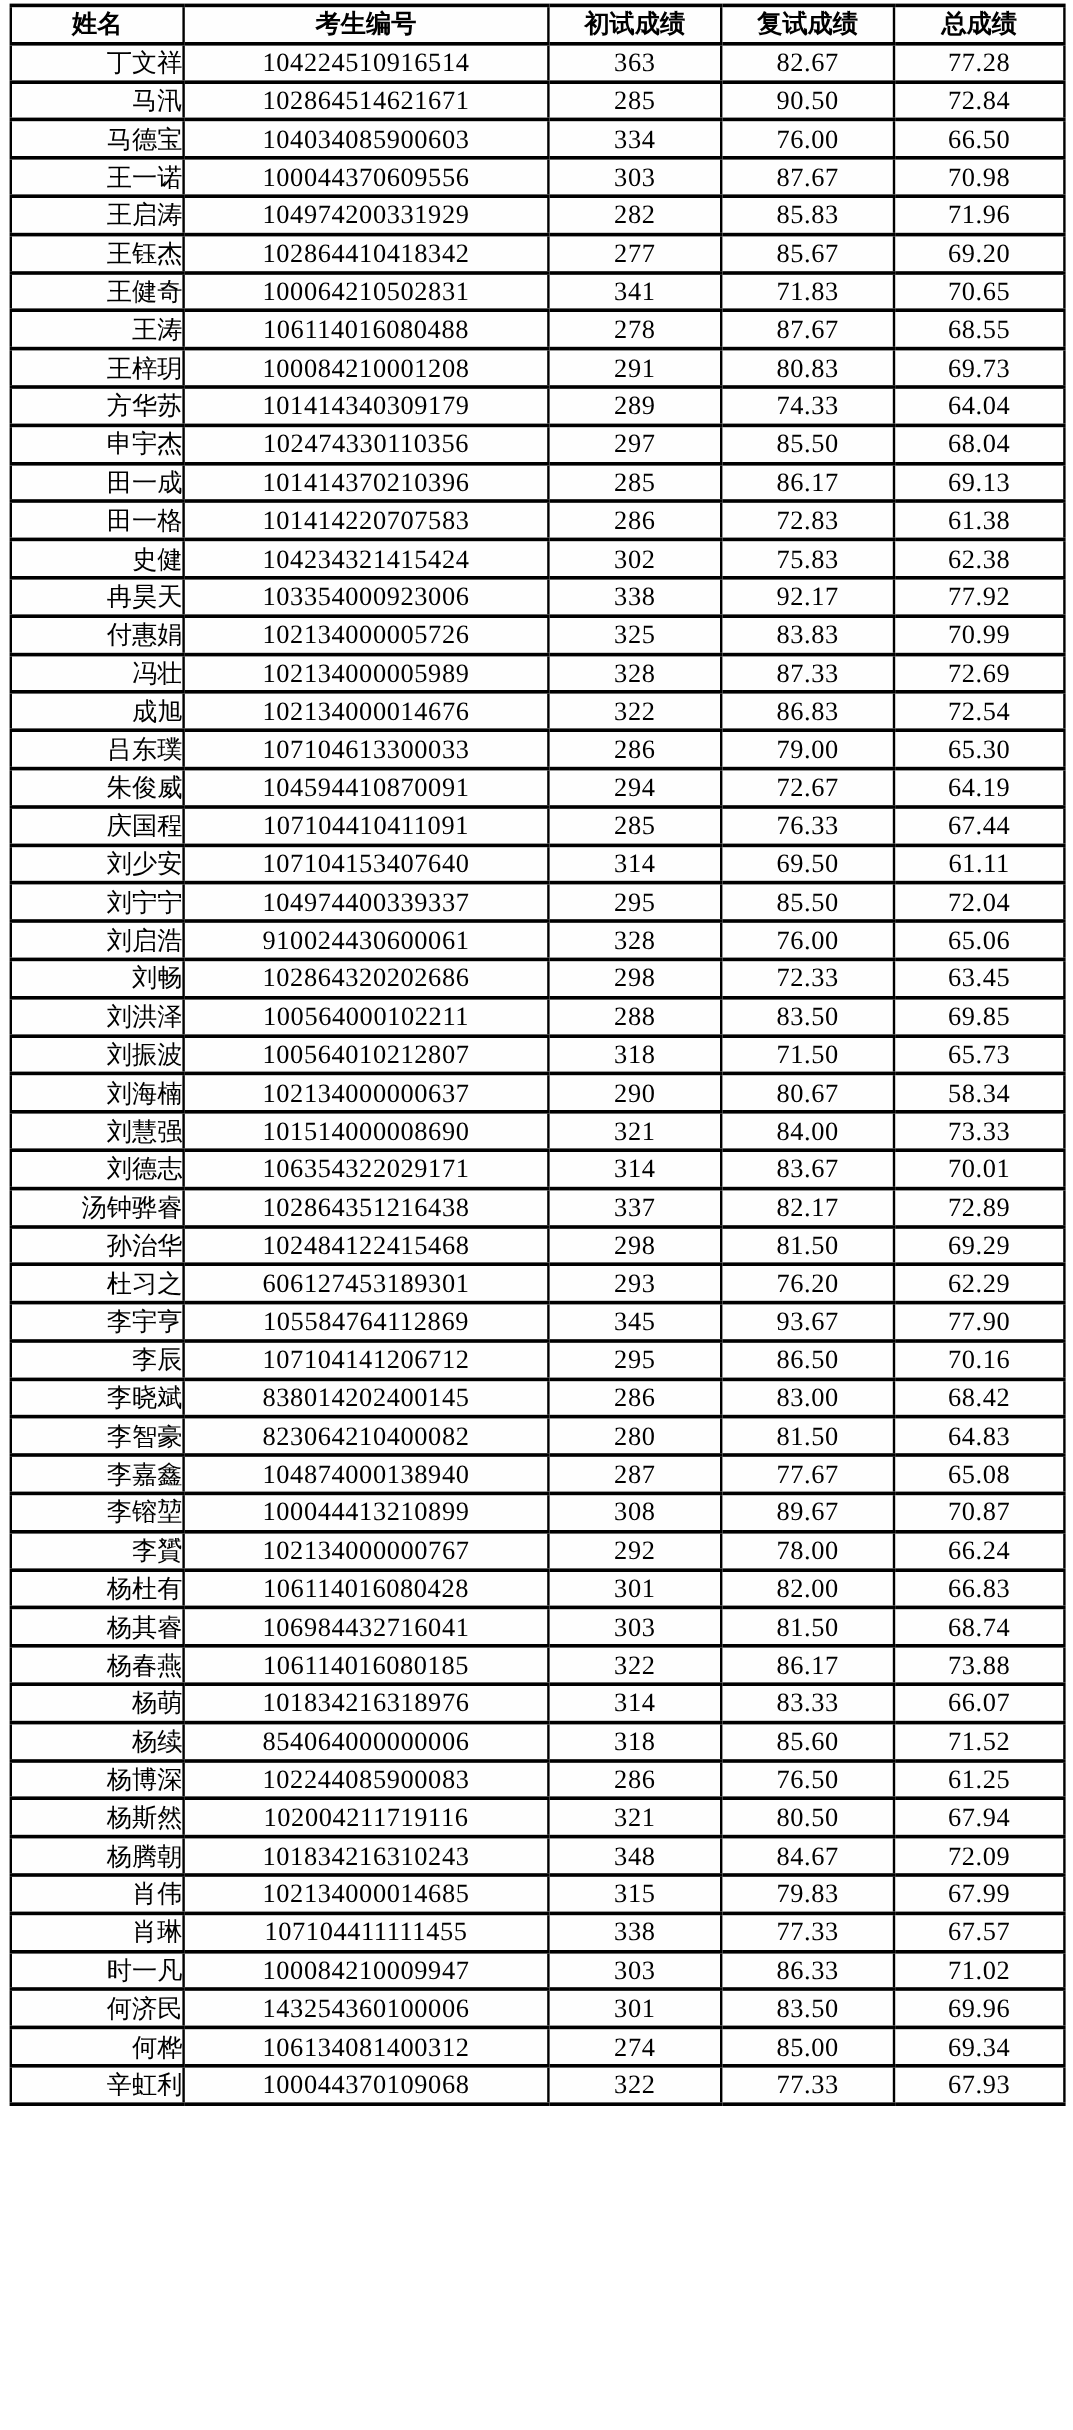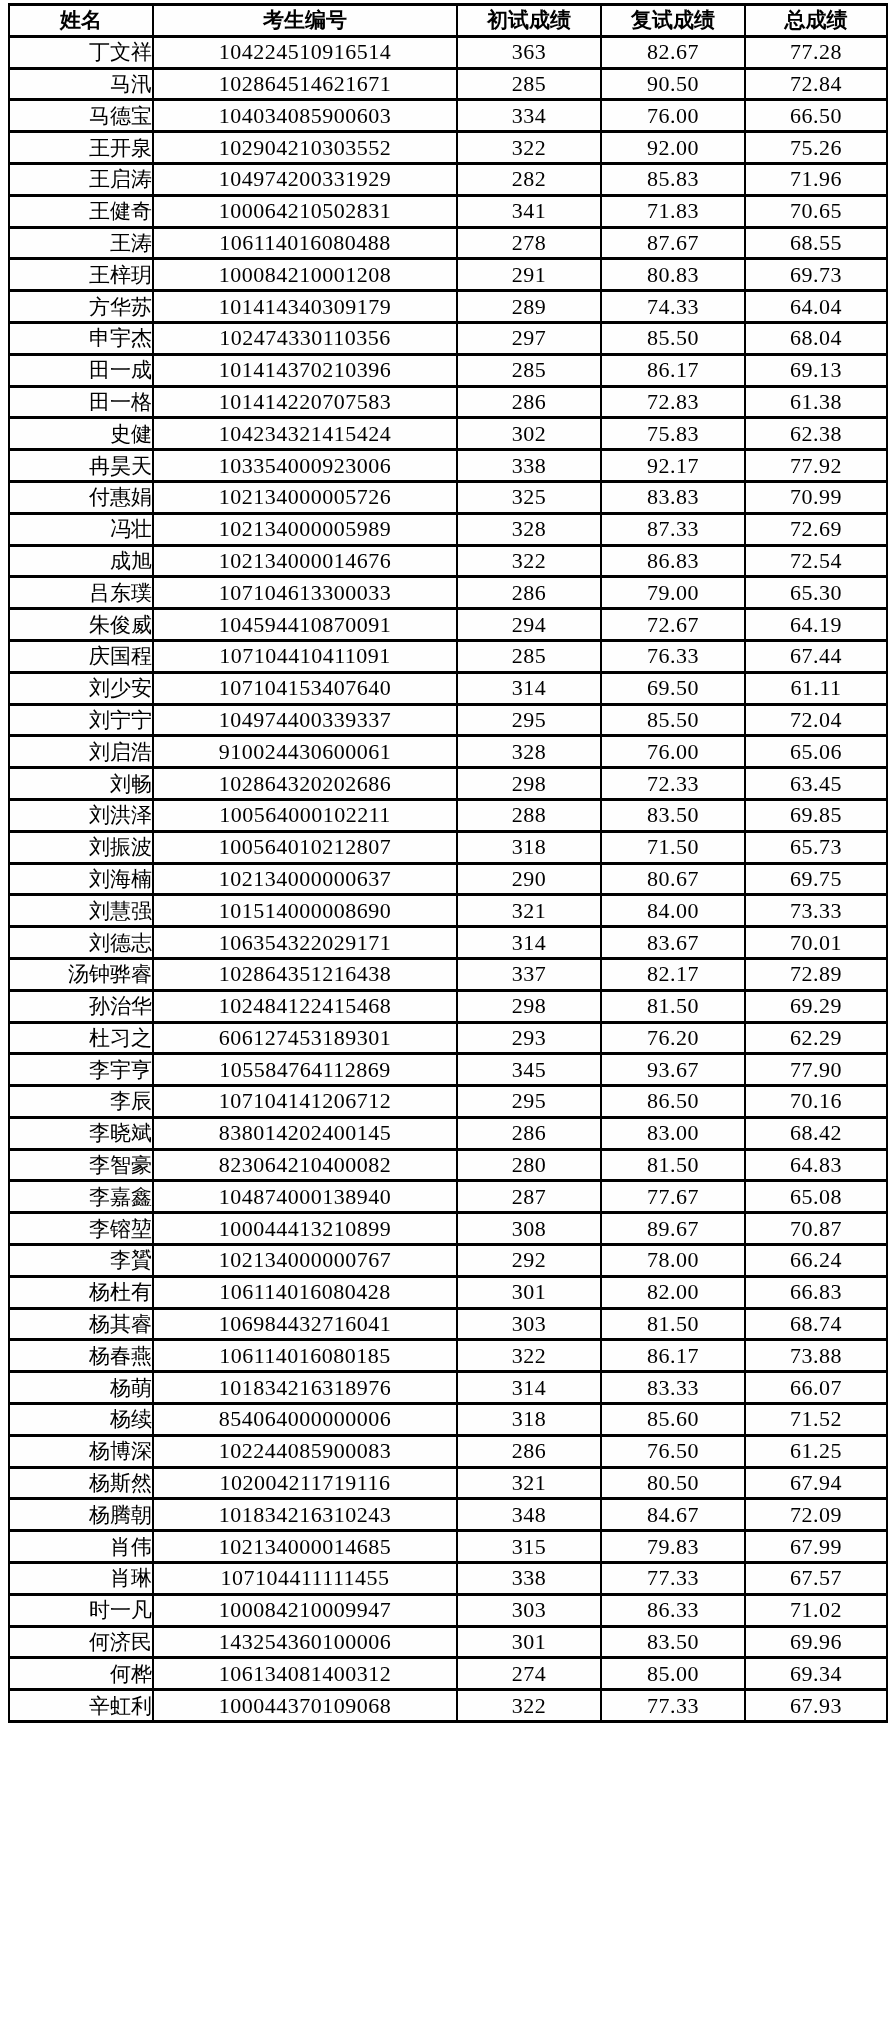--- a/index.html
+++ b/index.html
@@ -89,34 +89,41 @@
         <td>72.84</td>
       </tr>
       <tr>
         <td class="name">马德宝</td>
         <td>104034085900603</td>
         <td>334</td>
         <td>76.00</td>
         <td>66.50</td>
       </tr>
       <tr>
-        <td class="name">王开泉</td>
-        <td>102904210303552</td>
-        <td>322</td>
-        <td>92.00</td>
-        <td>75.26</td>
+        <td class="name">王一诺</td>
+        <td>100044370609556</td>
+        <td>303</td>
+        <td>87.67</td>
+        <td>70.98</td>
       </tr>
       <tr>
         <td class="name">王启涛</td>
         <td>104974200331929</td>
         <td>282</td>
         <td>85.83</td>
         <td>71.96</td>
       </tr>
       <tr>
+        <td class="name">王钰杰</td>
+        <td>102864410418342</td>
+        <td>277</td>
+        <td>85.67</td>
+        <td>69.20</td>
+      </tr>
+      <tr>
         <td class="name">王健奇</td>
         <td>100064210502831</td>
         <td>341</td>
         <td>71.83</td>
         <td>70.65</td>
       </tr>
       <tr>
         <td class="name">王涛</td>
         <td>106114016080488</td>
         <td>278</td>
@@ -254,21 +261,21 @@
         <td>100564010212807</td>
         <td>318</td>
         <td>71.50</td>
         <td>65.73</td>
       </tr>
       <tr>
         <td class="name">刘海楠</td>
         <td>102134000000637</td>
         <td>290</td>
         <td>80.67</td>
-        <td>69.75</td>
+        <td>58.34</td>
       </tr>
       <tr>
         <td class="name">刘慧强</td>
         <td>101514000008690</td>
         <td>321</td>
         <td>84.00</td>
         <td>73.33</td>
       </tr>
       <tr>
         <td class="name">刘德志</td>

